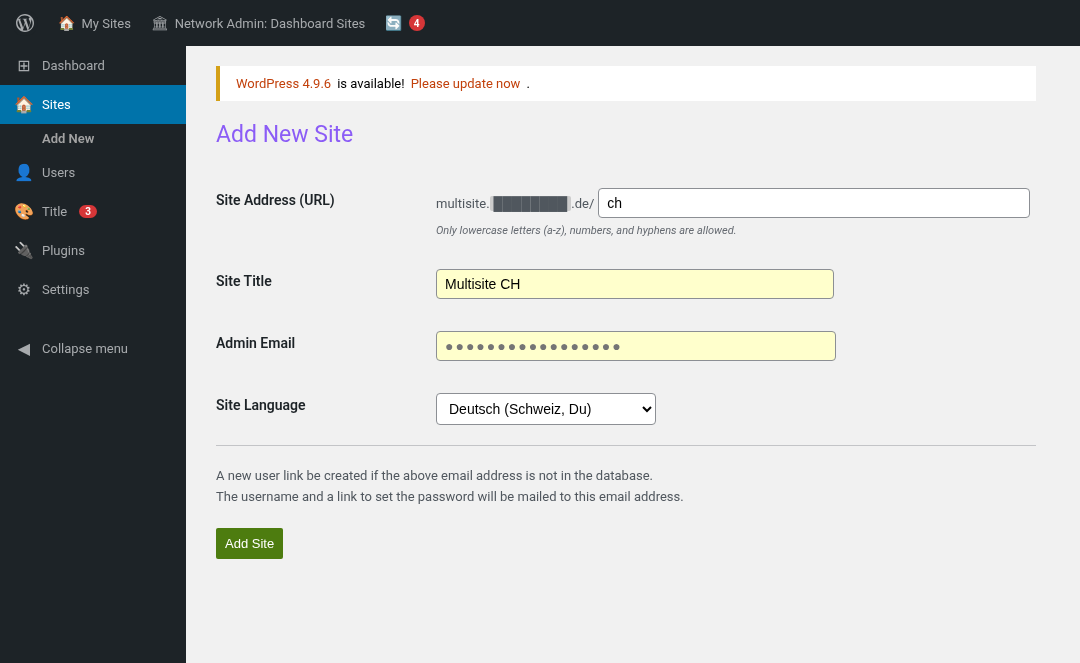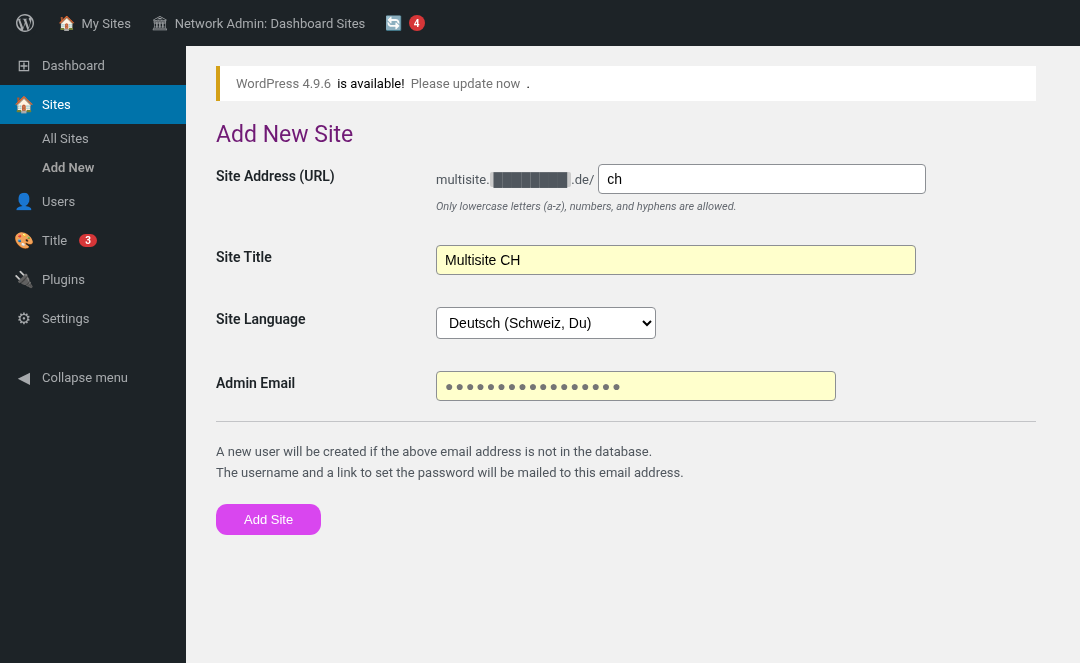--- a/index.html
+++ b/index.html
@@ -109,27 +109,28 @@
       background: #fff;
       border-left: 4px solid #d4a017;
       padding: 10px 16px;
       margin-bottom: 20px;
       display: flex;
       align-items: center;
       gap: 6px;
       max-width: 820px;
       font-size: 13px;
     }
-    .notice a { color: #737373; text-decoration: none; }
+    .notice a { color: #c2410c; text-decoration: none; }
 
     
     .page-title {
       font-size: 23px;
       font-weight: 400;
-      color: #701a75;
+      color: #8b5cf6;
+      margin-bottom: 24px;
     }
 
     
     .form-table {
       width: 100%;
       max-width: 820px;
       border-collapse: collapse;
     }
     .form-table tr td:first-child {
       width: 220px;
@@ -152,36 +153,36 @@
     .url-prefix {
       color: #50575e;
       font-size: 13px;
       white-space: nowrap;
     }
     .url-input {
       border: 1px solid #8c8f94;
       border-radius: 4px;
       padding: 6px 8px;
       font-size: 14px;
-      width: 328px;
+      width: 432px;
       outline: none;
     }
     .url-hint {
       margin-top: 6px;
       color: #646970;
       font-style: italic;
       font-size: 11px;
     }
 
     .text-input {
       border: 1px solid #8c8f94;
       border-radius: 4px;
       padding: 6px 8px;
       font-size: 14px;
-      width: 480px;
+      width: 398px;
       outline: none;
       background: #ffffcc;
     }
 
     .select-input {
       border: 1px solid #8c8f94;
       border-radius: 4px;
       padding: 6px 8px;
       font-size: 14px;
       background: #fff;
@@ -203,25 +204,25 @@
     .info-text {
       font-size: 13px;
       color: #50575e;
       margin-top: 20px;
       margin-bottom: 20px;
       line-height: 1.6;
       max-width: 820px;
     }
 
     .add-site-btn {
-      background: #d946ef;
+      background: #4d7c0f;
       color: #fff;
       border: none;
-      border-radius: 11px;
-      padding: 8px 28px;
+      border-radius: 2px;
+      padding: 8px 9px;
       font-size: 13px;
       cursor: pointer;
       font-weight: 400;
     }
 
     .separator-line {
       border: none;
       border-top: 1px solid #c3c4c7;
       margin: 4px 0;
       max-width: 820px;
@@ -253,23 +254,20 @@
 <div class="layout">
 
   <div class="sidebar">
     <div class="sidebar-item">
       <span class="sidebar-icon">⊞</span>
       <span>Dashboard</span>
     </div>
     <div class="sidebar-item active">
       <span class="sidebar-icon">🏠</span>
       <span>Sites</span>
-    </div>
-    <div class="sidebar-subitem">
-      <span>All Sites</span>
     </div>
     <div class="sidebar-subitem active">
       <span>Add New</span>
     </div>
     <div class="sidebar-item">
       <span class="sidebar-icon">👤</span>
       <span>Users</span>
     </div>
     <div class="sidebar-item">
       <span class="sidebar-icon">🎨</span>
@@ -315,50 +313,50 @@
               <input class="url-input" type="text" value="ch" style="">
             </div>
             <div class="url-hint">Only lowercase letters (a-z), numbers, and hyphens are allowed.</div>
           </td>
         </tr>
 
         <tr>
           <td>Site Title</td>
           <td>
             <input class="text-input" type="text" value="Multisite CH" style="">
+          </td>
+        </tr>
+
+        <tr>
+          <td>Admin Email</td>
+          <td>
+            <input class="email-input" type="email" value="" placeholder="●●●●●●●●●●●●●●●●●" style="color: rgb(170, 170, 170); letter-spacing: 2px;">
           </td>
         </tr>
 
         <tr>
           <td>Site Language</td>
           <td>
             <select class="select-input">
               <option>Deutsch (Schweiz, Du)</option>
               <option>English (United States)</option>
               <option>Français</option>
               <option>Español</option>
               <option>Italiano</option>
             </select>
           </td>
         </tr>
-
-        <tr>
-          <td>Admin Email</td>
-          <td>
-            <input class="email-input" type="email" value="" placeholder="●●●●●●●●●●●●●●●●●" style="color: rgb(170, 170, 170); letter-spacing: 2px;">
-          </td>
-        </tr>
       </tbody>
     </table>
 
     <hr class="separator-line">
 
     
     <div class="info-text">
-      <span>A new user will be created if the above email address is not in the database.</span><br>
+      <span>A new user link be created if the above email address is not in the database.</span><br>
       <span>The username and a link to set the password will be mailed to this email address.</span>
     </div>
 
     
     <button class="add-site-btn">Add Site</button>
 
   </div>
 </div>
 
 </body></html>

